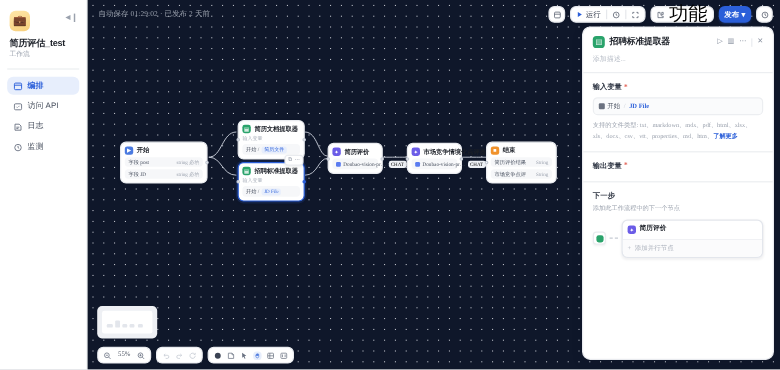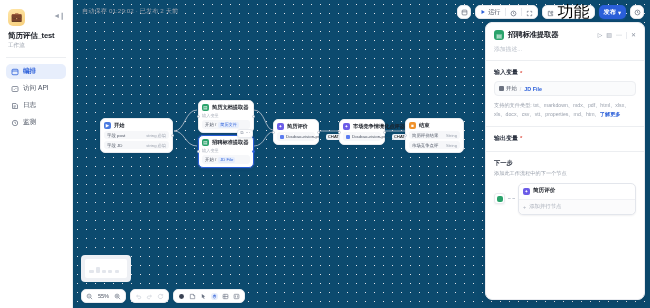--- a/index.html
+++ b/index.html
@@ -33,21 +33,21 @@
   .nav-item {
     display: flex; align-items: center; gap: 4px;
     height: 15px; padding: 0 5px; border-radius: 5px;
     font-size: 6.6px; color: #454d5c; cursor: pointer;
   }
   .nav-item.active { background: #e7eefc; color: #2b5fd9; font-weight: bold; }
   .nav-ico { width: 8px; height: 8px; display:flex; align-items:center; justify-content:center; flex:0 0 8px;}
   .nav-ico svg { display:block; }
 
   
-  .main { position: relative; flex: 1; background: #0c4a6e; height: 308px; overflow: hidden; }
+  .main { position: relative; flex: 1; background: #0f172a; height: 308px; overflow: hidden; font-family: Liberation Serif, serif; }
   .dots {
     position:absolute; inset:0;
     background-image: radial-gradient(#dfe2e8 0.7px, transparent 0.7px);
     background-size: 9px 9px;
   }
   .autosave {
     position: absolute; left: 9px; top: 7px;
     font-size: 6.2px; color: #9aa1ad; letter-spacing: 0.1px;
   }
 

